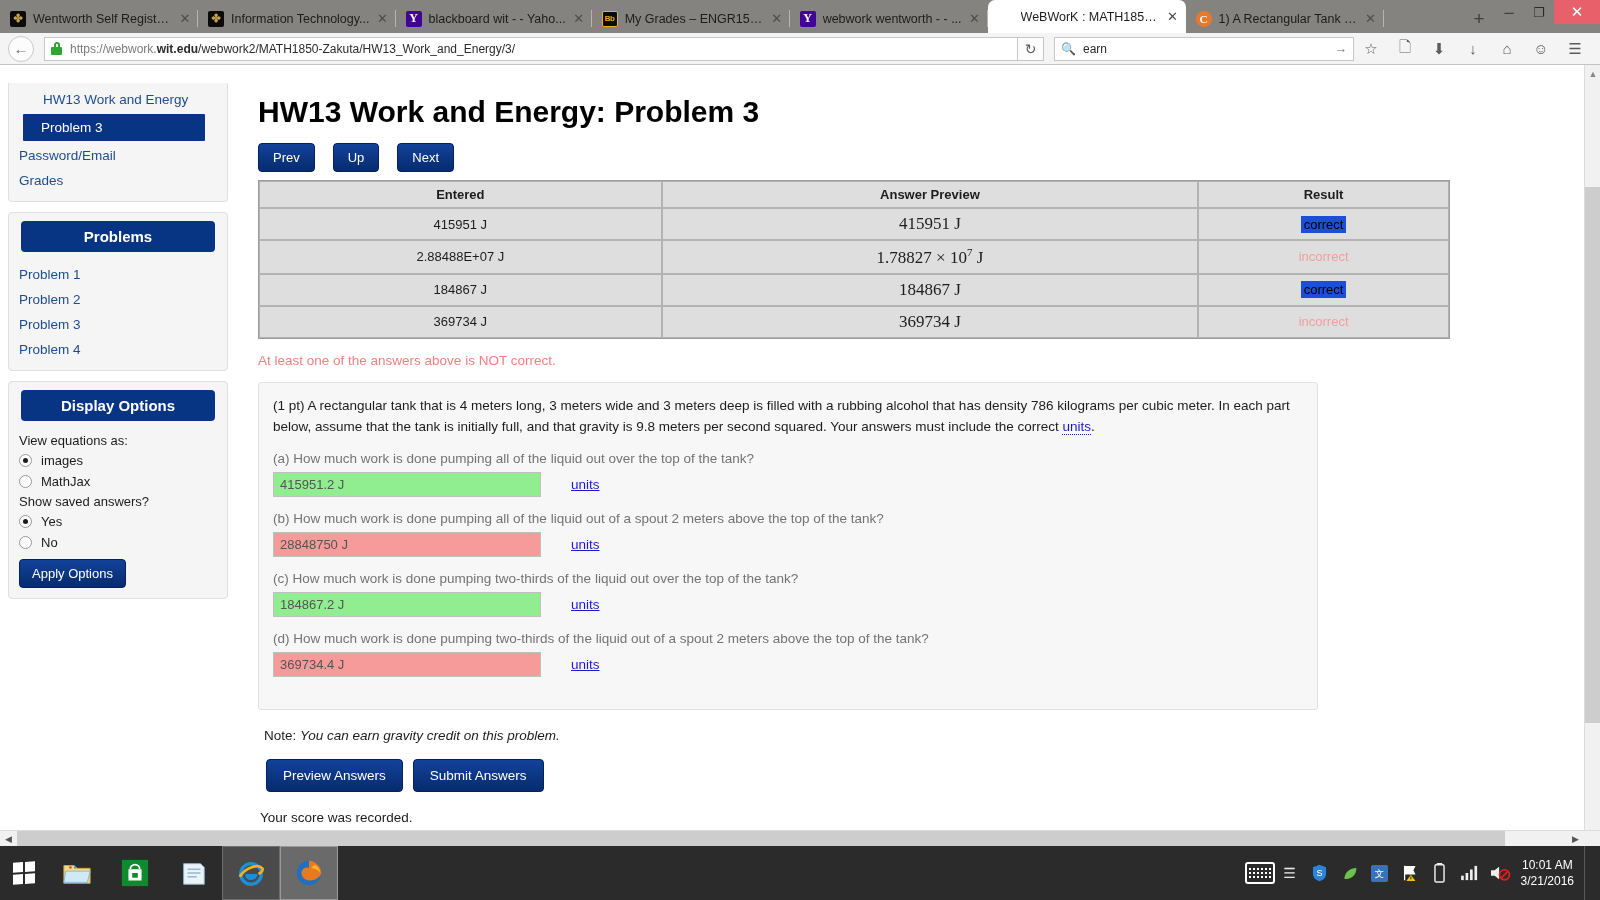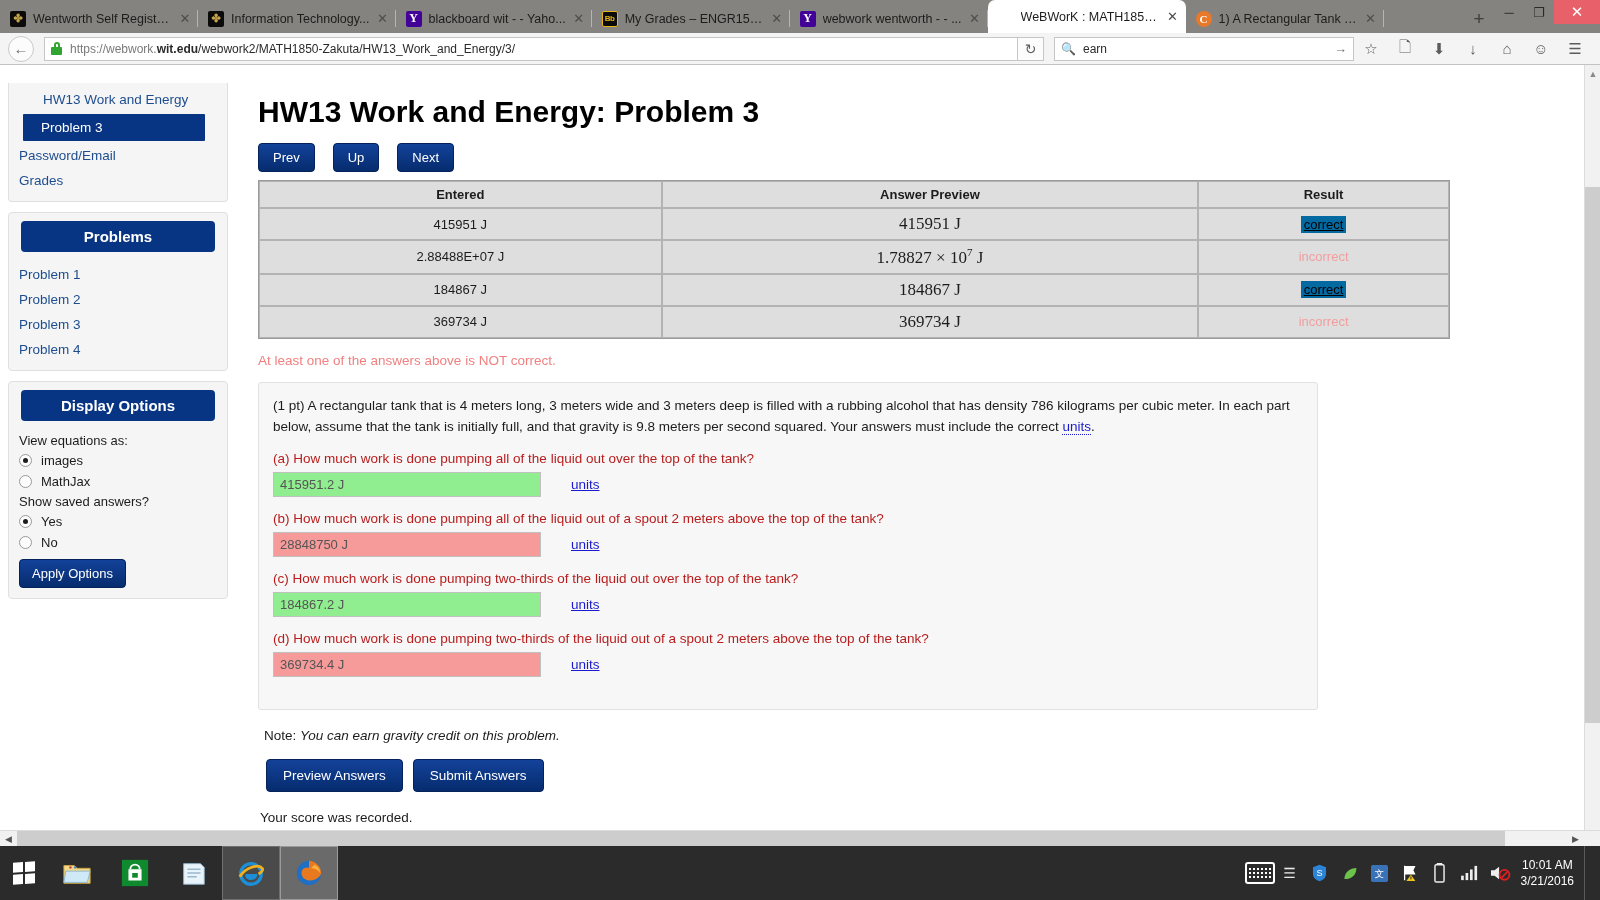--- a/index.html
+++ b/index.html
@@ -212,38 +212,38 @@
     border: 1px solid #b3b3b3;
     padding: 5px 6px;
     text-align: center;
     color: #1c1c1c;
   }
   table.answers th { font-weight: bold; font-size: 13px; }
   table.answers td.preview { font-family: "Liberation Serif", serif; font-size: 17px; }
   .col-entered { width: 358px; }
   .col-preview { width: 477px; }
   .col-result { width: 223px; }
-  .res-correct { background: #0369a1; color: #000; padding: 1px 3px; text-decoration: underline; }
+  .res-correct { background: #1d4ed8; color: #000; padding: 1px 3px; }
   .res-incorrect { color: #f29e9e; }
   sup.exp { font-size: 11px; vertical-align: super; }
 
   .warn-msg { color: #f08080; font-size: 13.5px; margin-bottom: 14px; }
 
   .problem-box {
     border: 1px solid #e2e2e2;
     background: #f7f7f7;
     border-radius: 3px;
     padding: 12px 14px 18px 14px;
     width: 1060px;
     margin-bottom: 18px;
   }
   .stem { font-size: 13.5px; color: #1c1c1c; line-height: 21px; margin-bottom: 14px; }
   .dotted-link { color: #1a1ad0; border-bottom: 1px dotted #1a1ad0; text-decoration: none; }
   .part { margin-bottom: 14px; }
-  .part-q { font-size: 13.5px; color: #b91c1c; margin-bottom: 6px; }
+  .part-q { font-size: 13.5px; color: #737373; margin-bottom: 6px; }
   .ans-row { display: flex; align-items: center; gap: 30px; }
   .ans-input {
     width: 268px; height: 25px;
     border: 1px solid #c0c0c0;
     font-size: 13px;
     color: #555;
     padding: 3px 6px;
     font-family: "Liberation Sans", sans-serif;
   }
   .ans-input.ok { background: #90ee90; }

